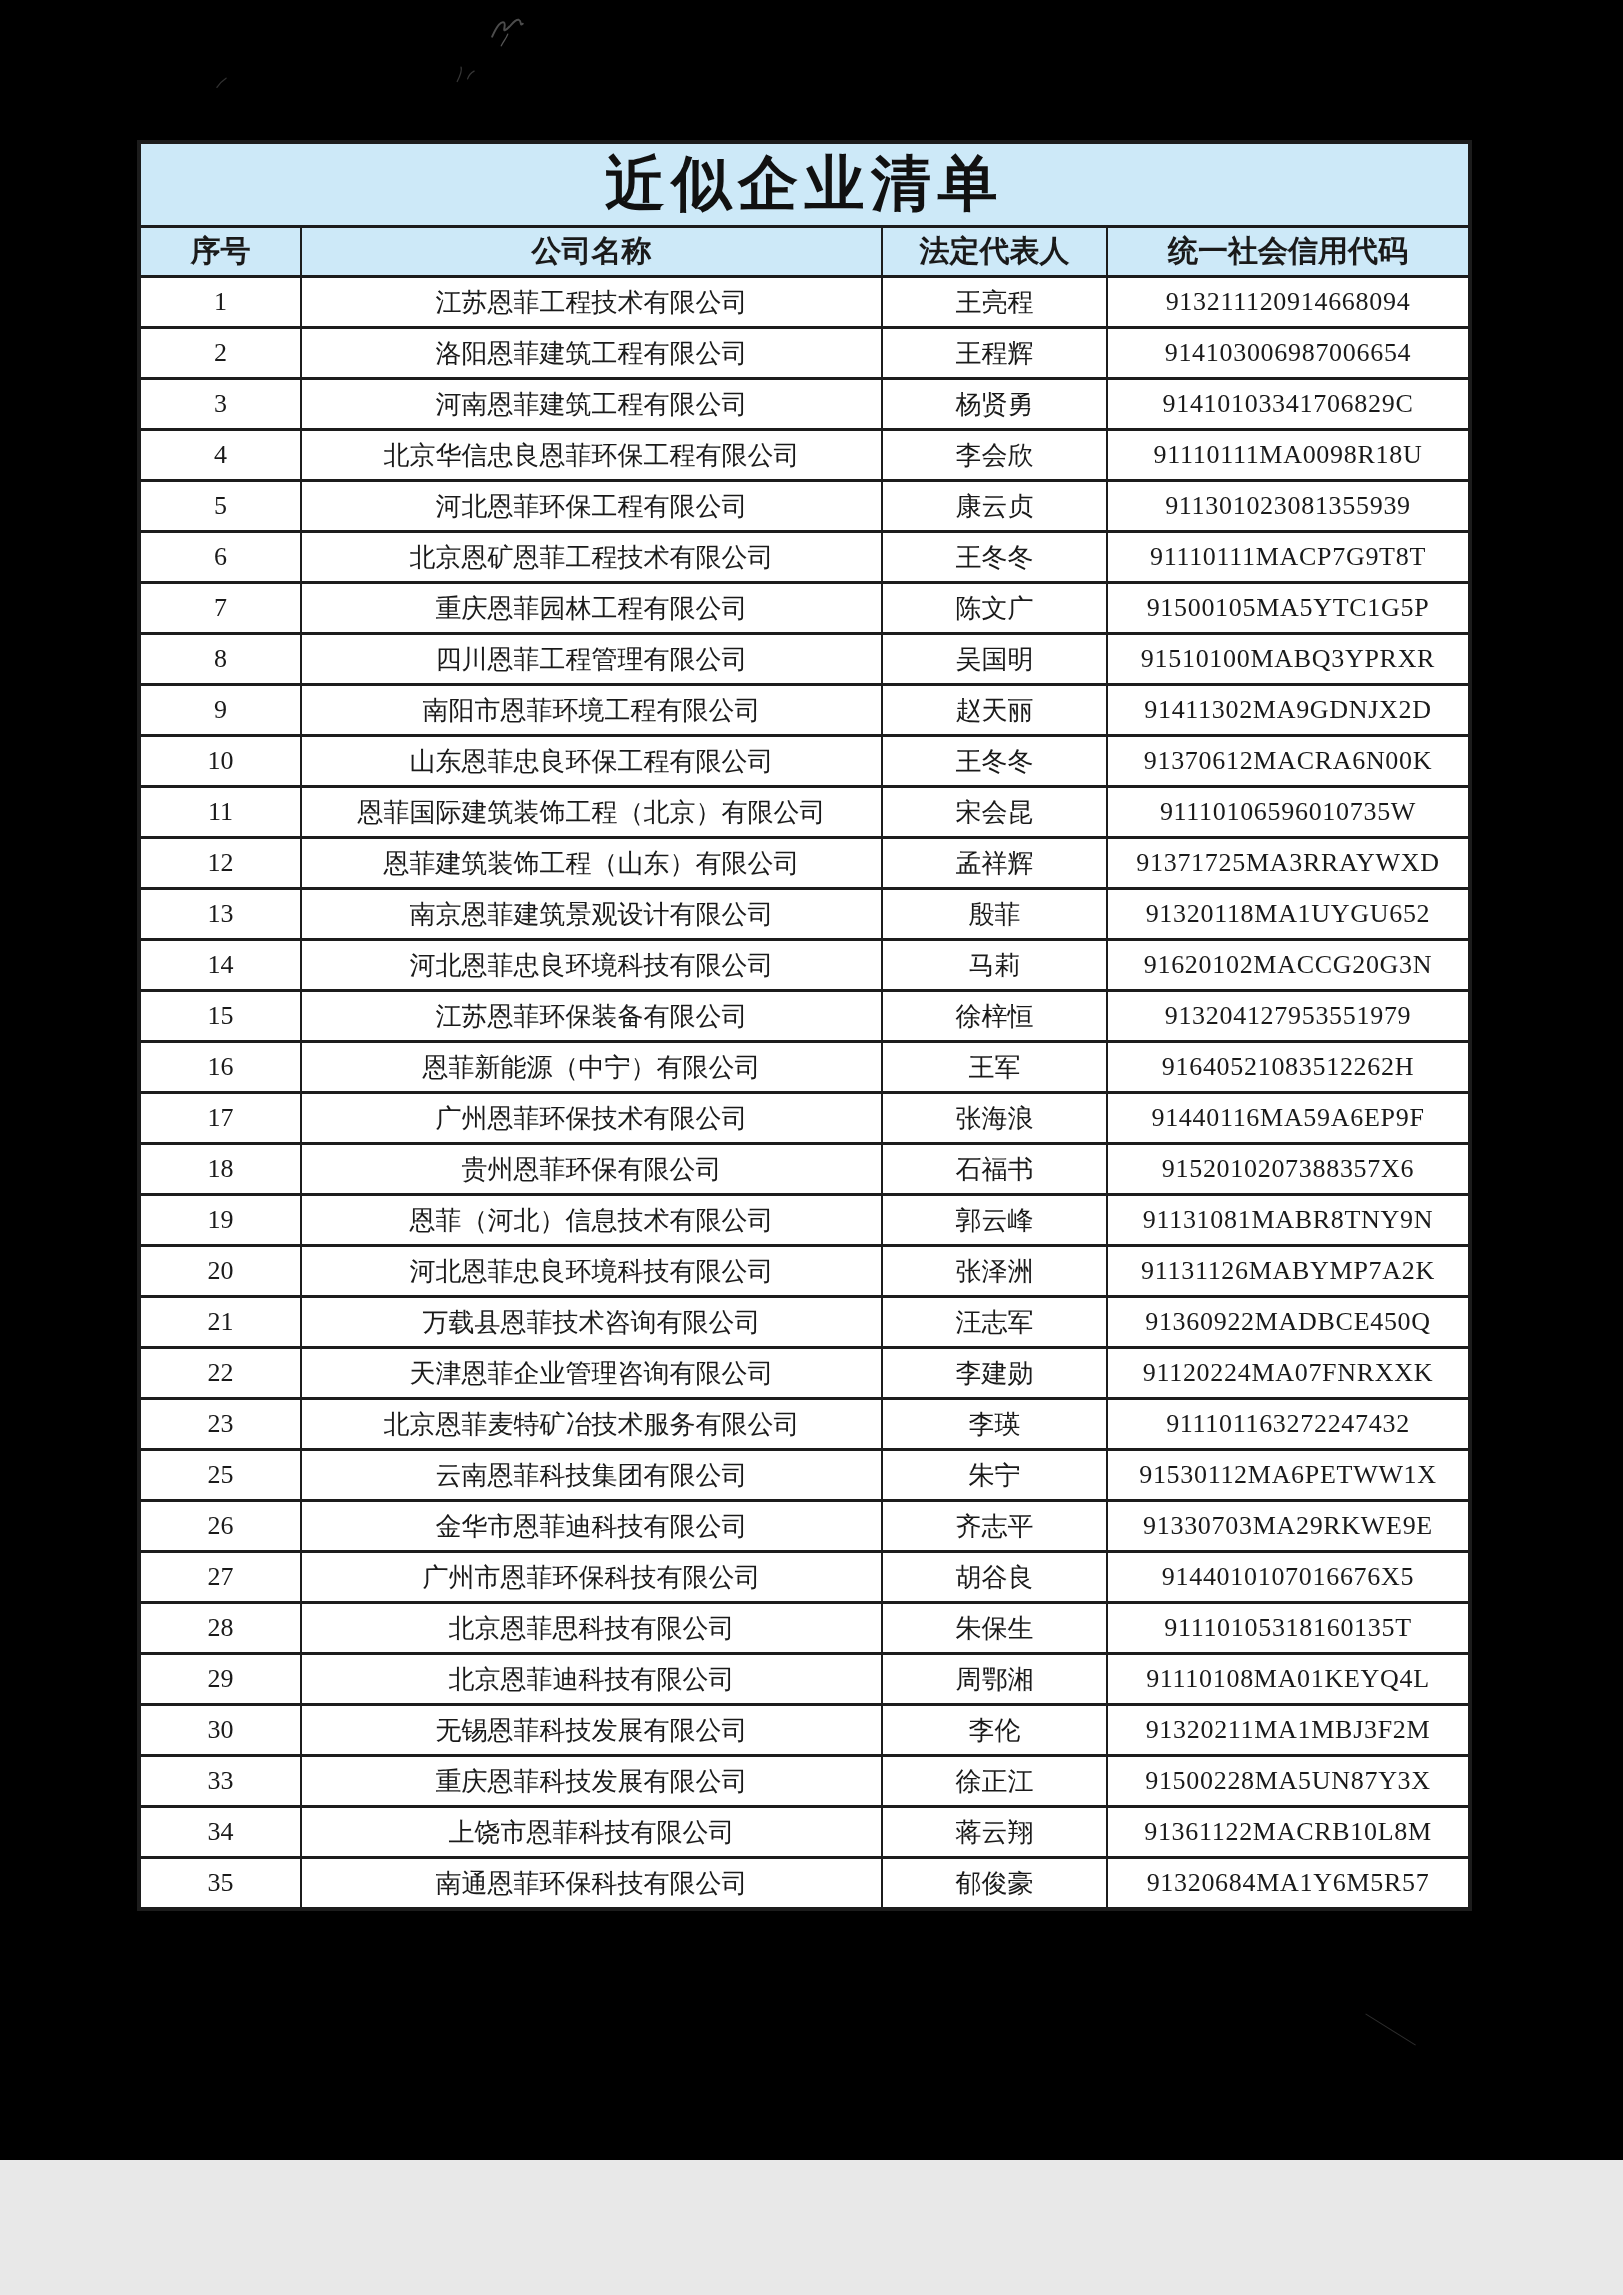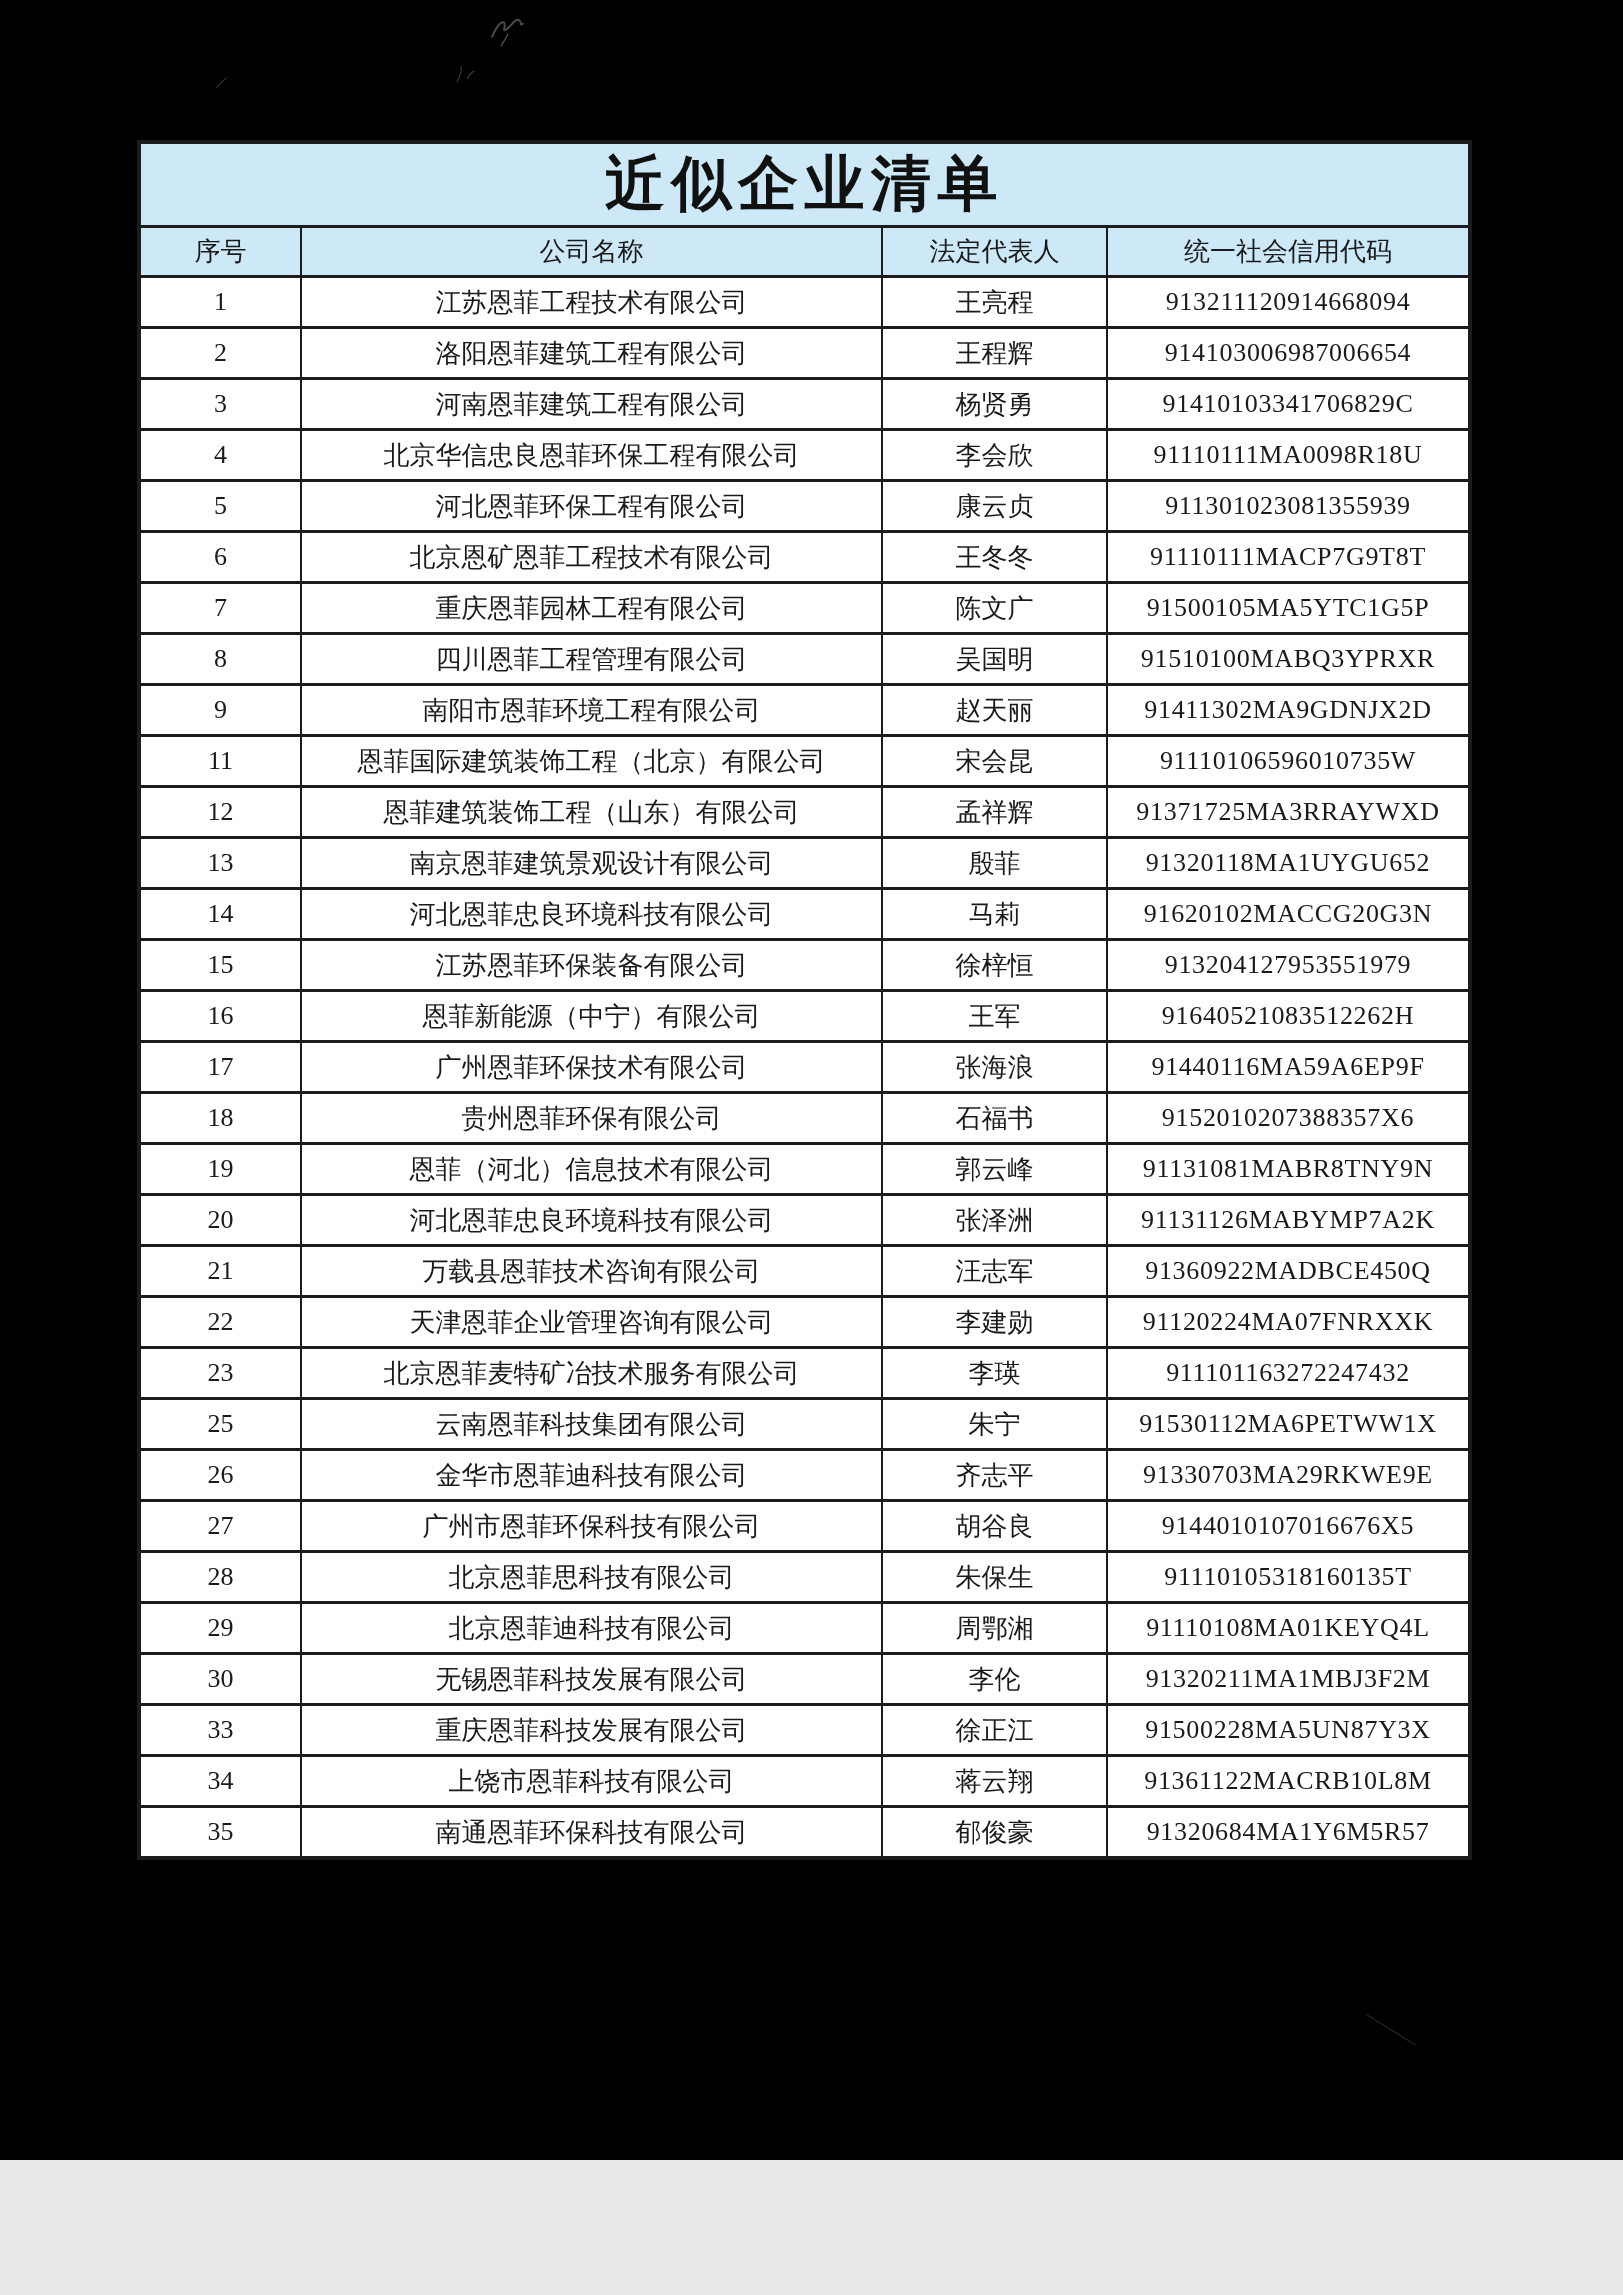--- a/index.html
+++ b/index.html
@@ -42,22 +42,22 @@
     font-family: "Liberation Sans", sans-serif;
     font-weight: 900;
     font-size: 60px;
     letter-spacing: 6.5px;
     color: #111111;
     border-bottom-width: 3.3px;
   }
   .header-row th {
     height: 47px;
     background: #cde9f8;
-    font-weight: normal;
-    font-size: 26px;
+    font-weight: bold;
+    font-size: 30px;
     border-bottom-width: 3.9px;
   }
   .doc-table tbody td {
     height: 48px;
     font-size: 26px;
     background: #ffffff;
   }
   td.c-serial {
     font-size: 25px;
     font-family: "Liberation Serif", serif;
@@ -181,20 +181,26 @@
     <td class="c-code">91510100MABQ3YPRXR</td>
   </tr>
 
   <tr>
     <td class="c-serial">9</td>
     <td class="c-company">南阳市恩菲环境工程有限公司</td>
     <td class="c-rep">赵天丽</td>
     <td class="c-code">91411302MA9GDNJX2D</td>
   </tr>
 
+  <tr>
+    <td class="c-serial">10</td>
+    <td class="c-company">山东恩菲忠良环保工程有限公司</td>
+    <td class="c-rep">王冬冬</td>
+    <td class="c-code">91370612MACRA6N00K</td>
+  </tr>
 
   <tr>
     <td class="c-serial">11</td>
     <td class="c-company">恩菲国际建筑装饰工程（北京）有限公司</td>
     <td class="c-rep">宋会昆</td>
     <td class="c-code">91110106596010735W</td>
   </tr>
 
   <tr>
     <td class="c-serial">12</td>

